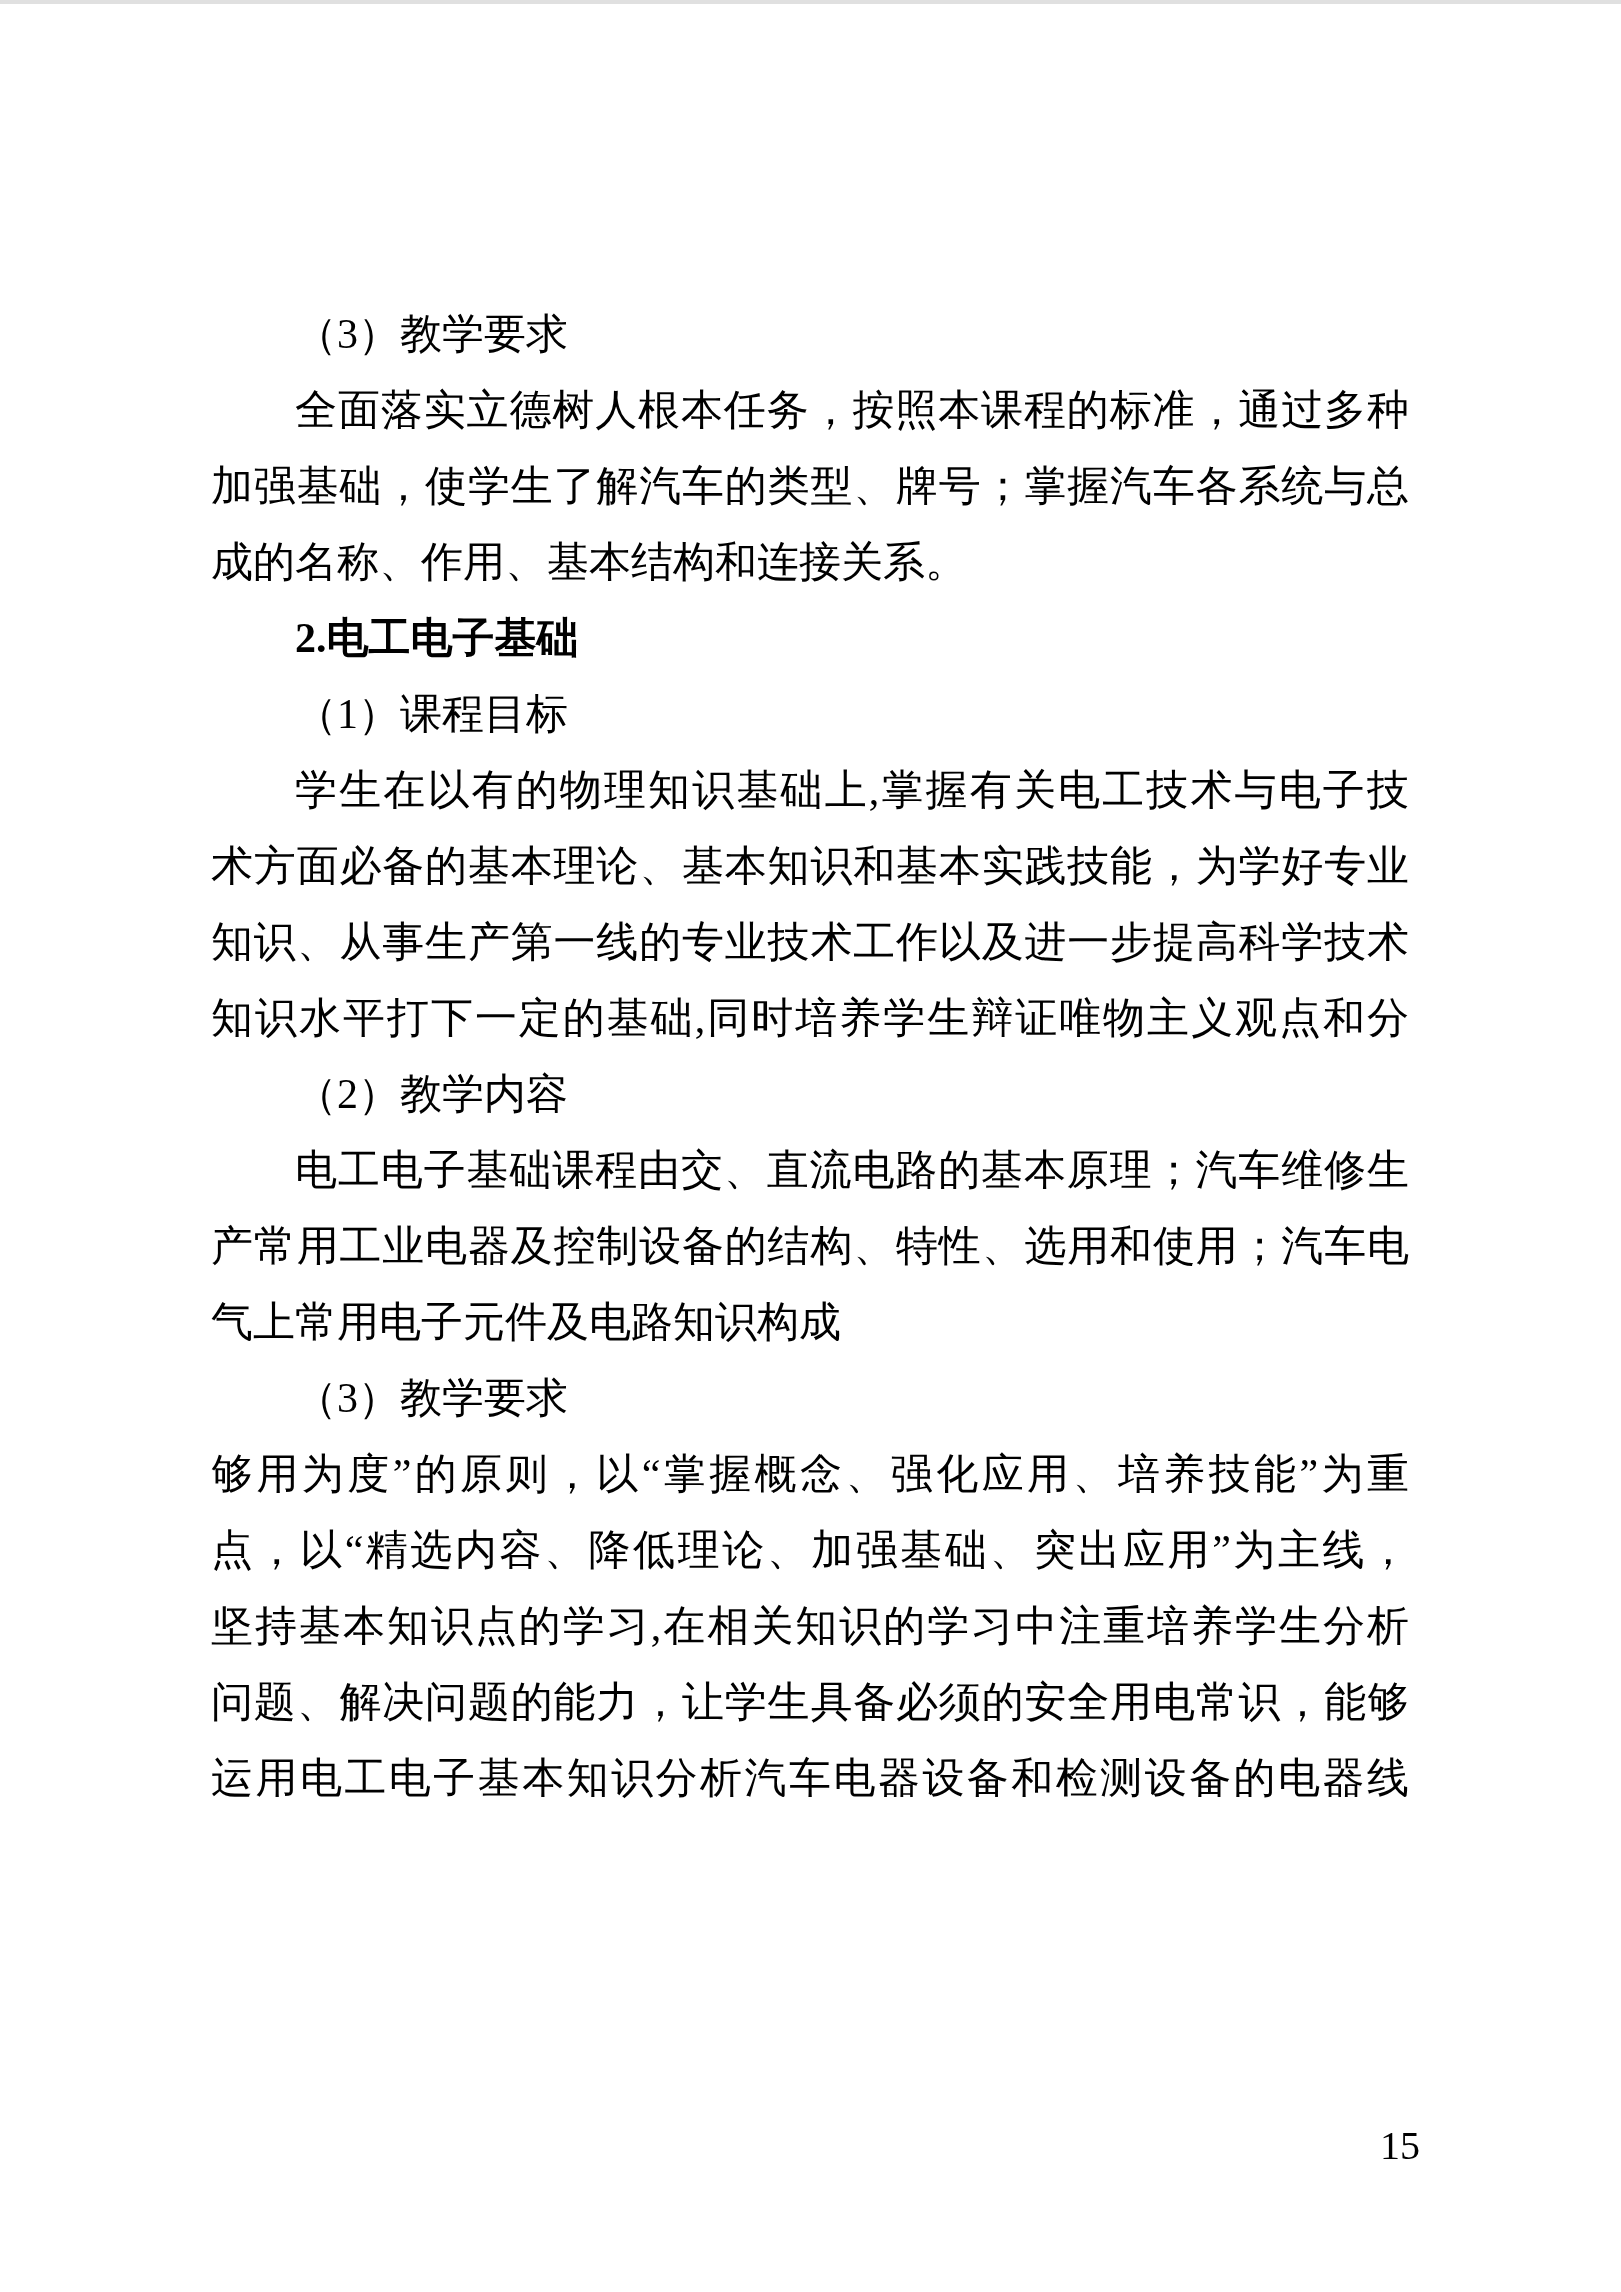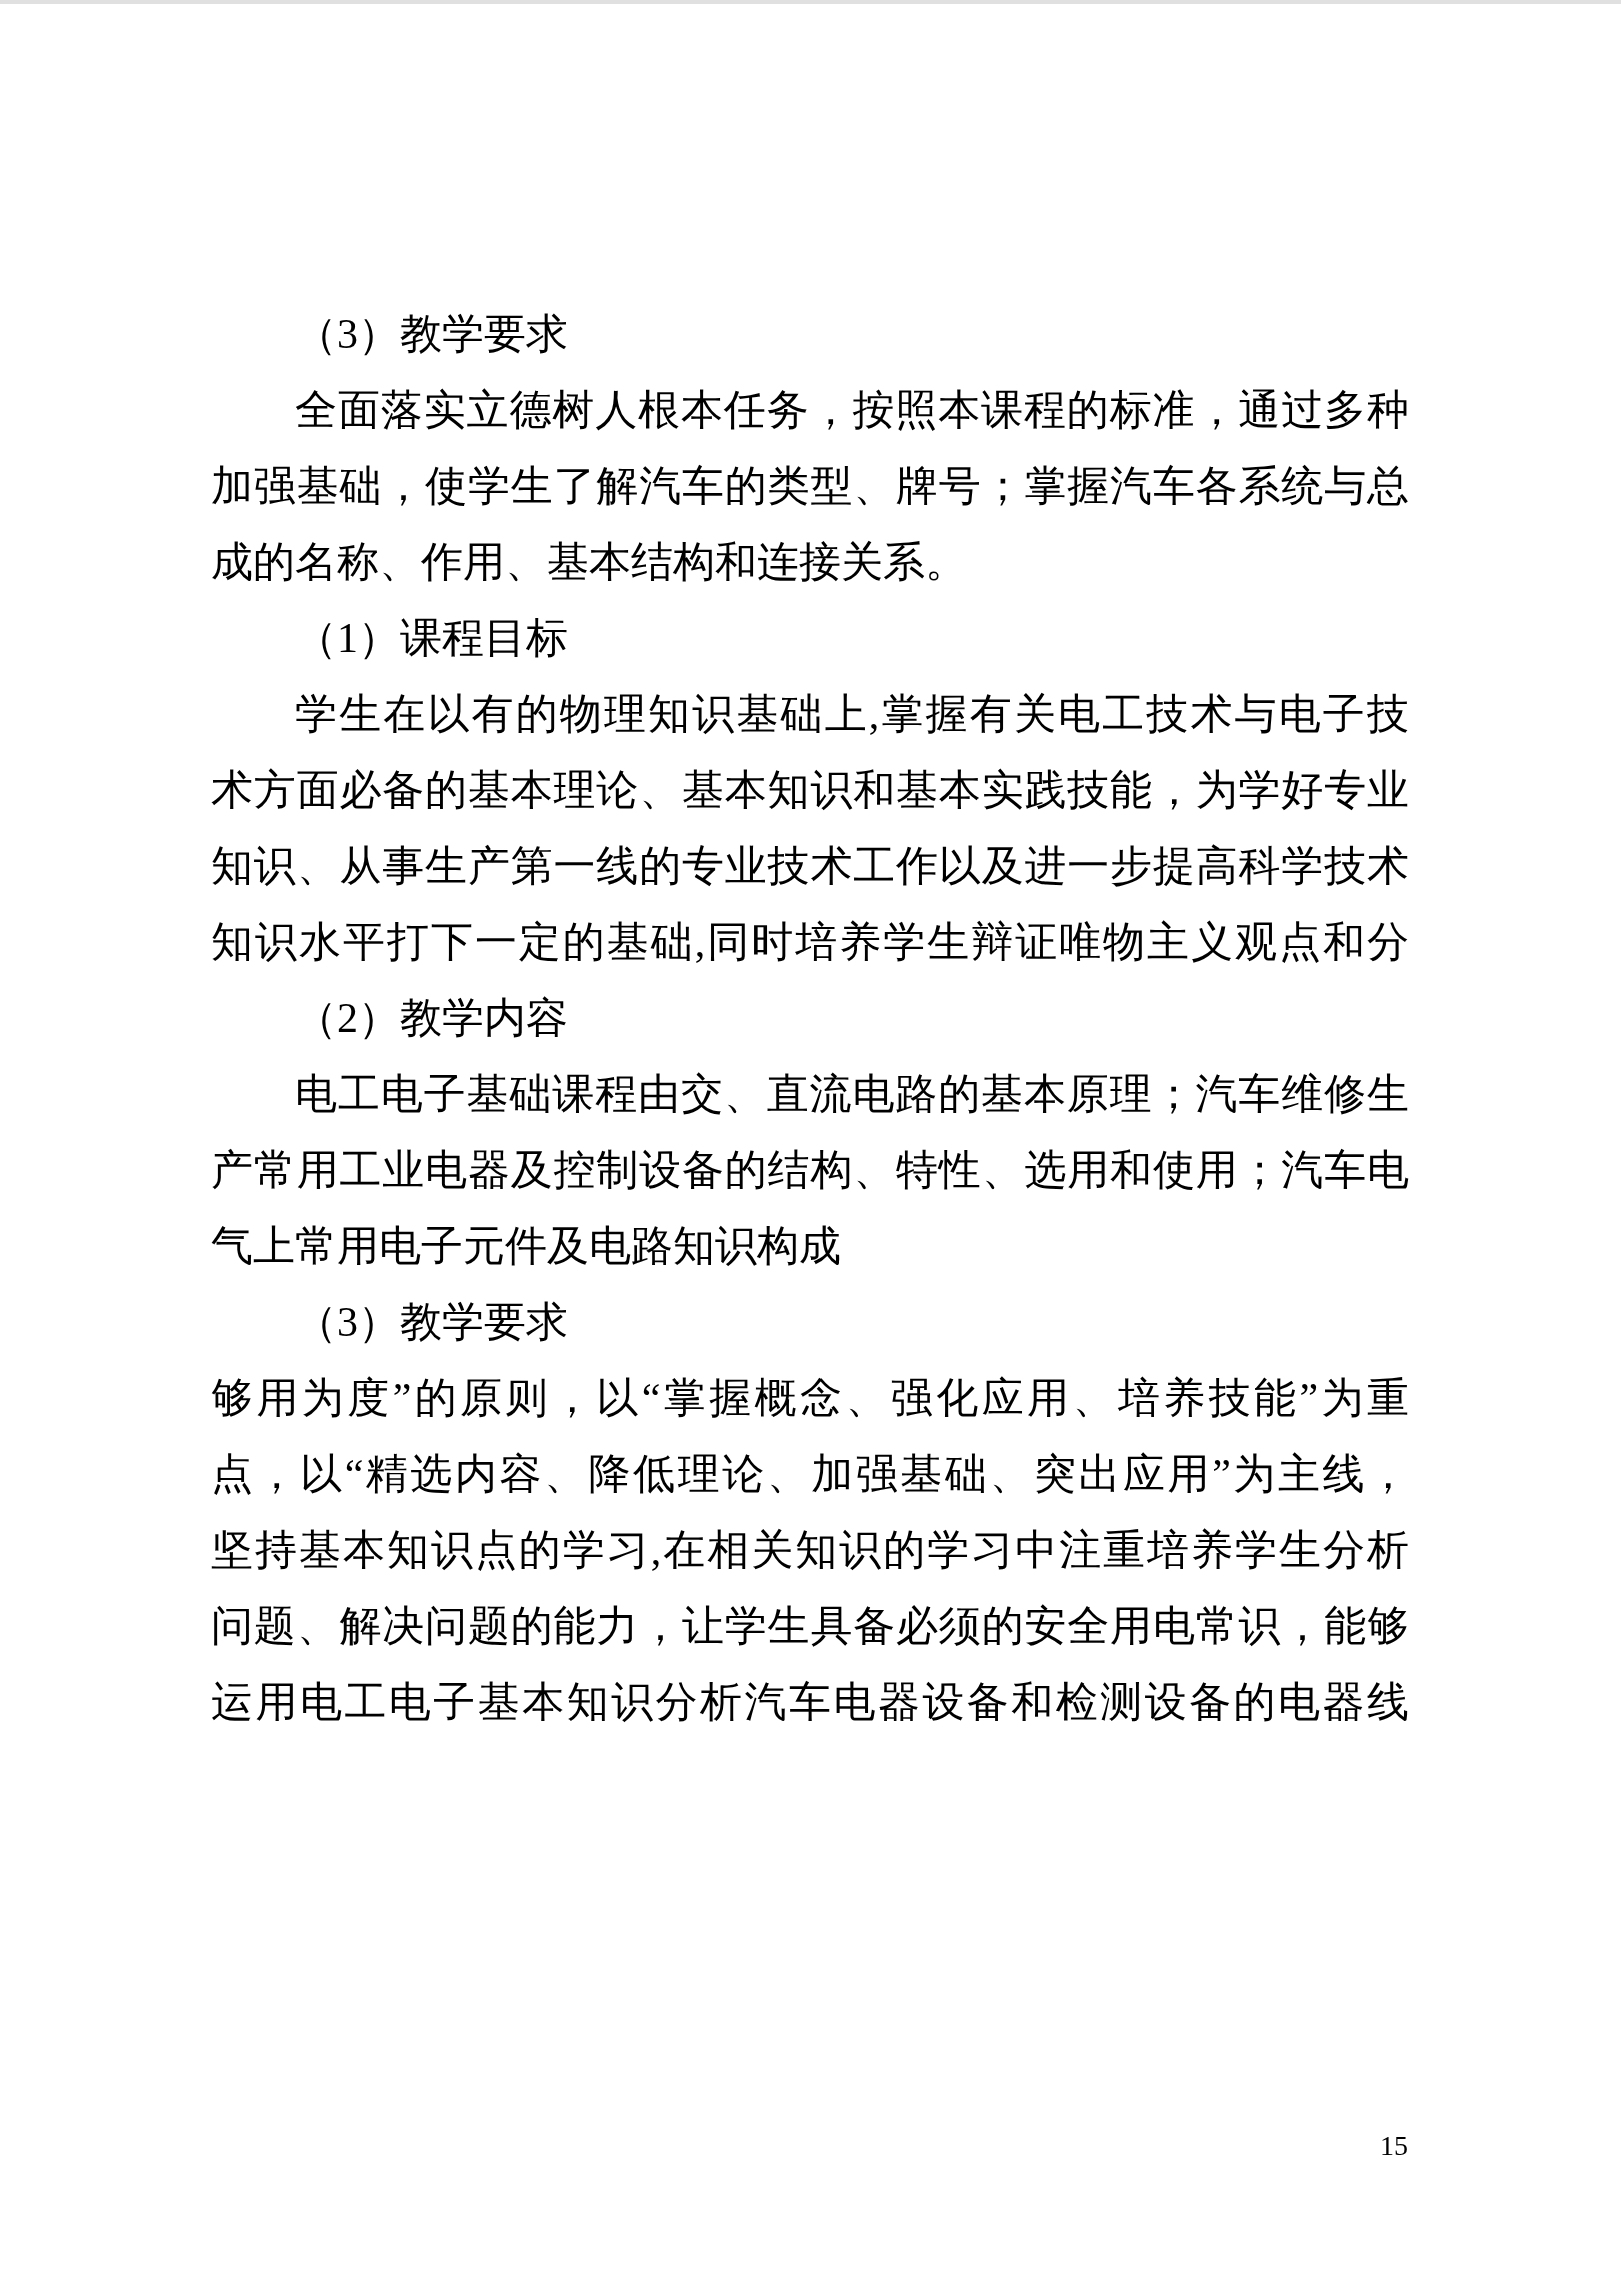--- a/index.html
+++ b/index.html
@@ -39,34 +39,35 @@
   .line.indent {
     text-indent: 84px;
   }
   .line.bold {
     font-weight: bold;
   }
   .pagenum {
     position: absolute;
     left: 1380px;
     top: 2121px;
-    font-size: 28px;
+    font-size: 40px;
     line-height: 41px;
     color: #000000;
   }
 </style>
 </head>
 <body>
 
 <div class="page">
   <div class="textblock" id="document-body">
       <div class="line indent">（3）教学要求</div>
       <div class="line justify indent">全面落实立德树人根本任务，按照本课程的标准，通过多种</div>
       <div class="line justify">加强基础，使学生了解汽车的类型、牌号；掌握汽车各系统与总</div>
       <div class="line">成的名称、作用、基本结构和连接关系。</div>
+      <div class="line indent bold">2.电工电子基础</div>
       <div class="line indent">（1）课程目标</div>
       <div class="line justify indent">学生在以有的物理知识基础上,掌握有关电工技术与电子技</div>
       <div class="line justify">术方面必备的基本理论、基本知识和基本实践技能，为学好专业</div>
       <div class="line justify">知识、从事生产第一线的专业技术工作以及进一步提高科学技术</div>
       <div class="line justify">知识水平打下一定的基础,同时培养学生辩证唯物主义观点和分</div>
       <div class="line indent">（2）教学内容</div>
       <div class="line justify indent">电工电子基础课程由交、直流电路的基本原理；汽车维修生</div>
       <div class="line justify">产常用工业电器及控制设备的结构、特性、选用和使用；汽车电</div>
       <div class="line">气上常用电子元件及电路知识构成</div>
       <div class="line indent">（3）教学要求</div>

